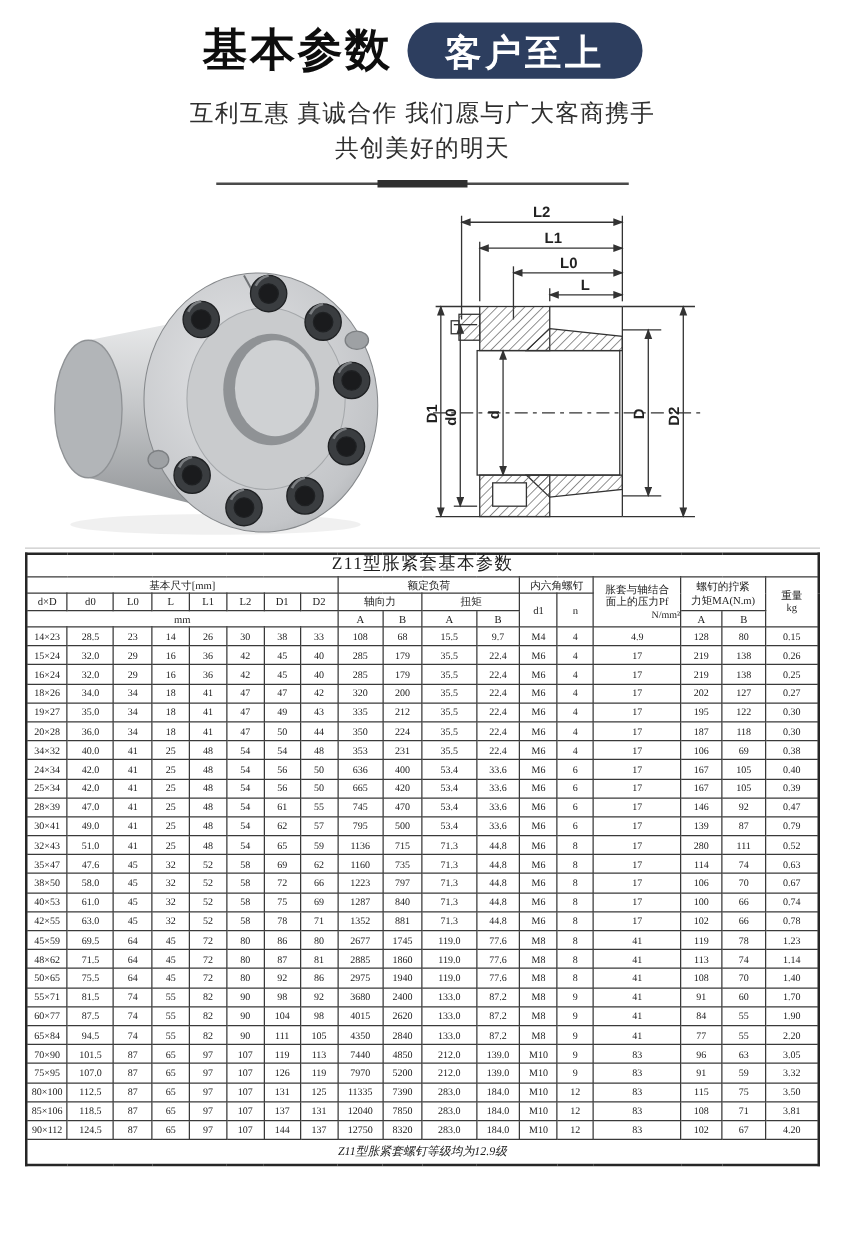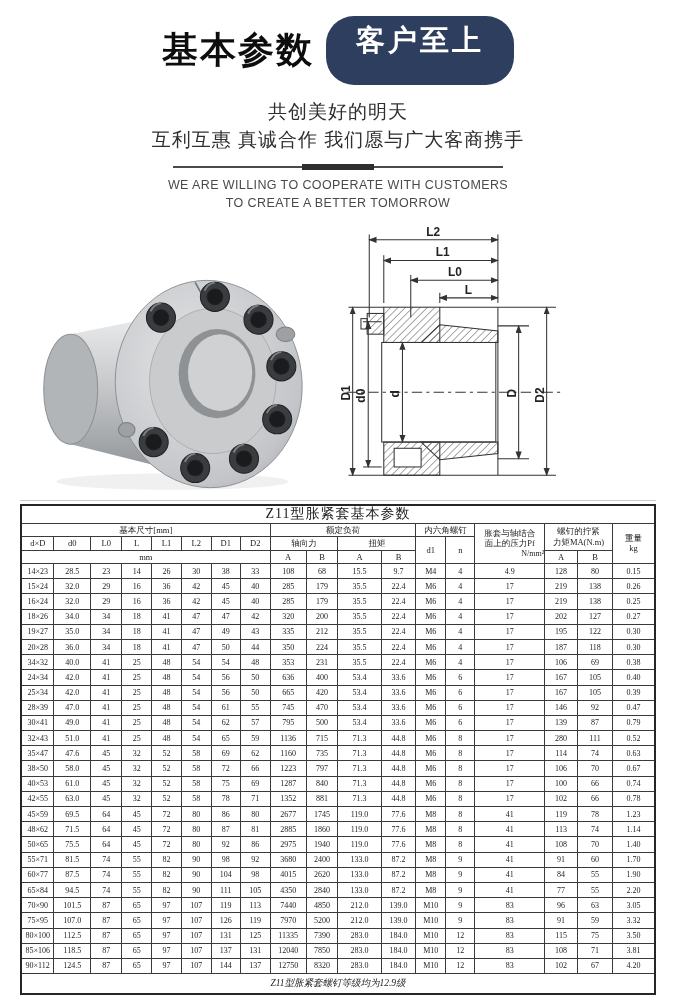--- a/index.html
+++ b/index.html
@@ -7,21 +7,21 @@
   body {
     width:676px; height:1000px; margin:0 auto; overflow:hidden;
     font-family:"Liberation Sans", sans-serif; color:#111;
   }
   
   .hdr { padding-top:16px; text-align:center; }
   .hdr-row { display:flex; align-items:center; justify-content:center; gap:12px; }
   .hdr-title { font-size:36px; font-weight:bold; color:#0d0d0d; letter-spacing:2px; }
   .hdr-badge {
     background:#2d3e5f; color:#fff; font-size:29px; font-weight:bold;
-    padding:5px 30px 24px 30px; border-radius:28px; letter-spacing:3px;
+    padding:5px 30px 0 30px; border-radius:28px; letter-spacing:3px;
   }
   .slogan { margin-top:13px; font-size:19px; color:#2f2f2f; line-height:28px; letter-spacing:1px; }
   .divider { position:relative; width:330px; height:7px; margin:9px auto 6px auto; }
   .divider .line { position:absolute; left:0; right:0; top:3px; height:2px; background:#4a4a4a; }
   .divider .seg  { position:absolute; left:50%; transform:translateX(-50%); top:1px; width:72px; height:6px; background:#2f2f2f; }
   .en { font-size:12.5px; color:#4a4a4a; line-height:18px; letter-spacing:0.4px; }
   
   .product { display:flex; align-items:flex-start; justify-content:space-between; margin-top:6px; padding:0 14px 0 16px; height:278px; }
   
   .table-wrap { margin:4px 20px 0 20px; border-top:1px solid #c9c9c9; padding-top:3px; }
@@ -40,30 +40,26 @@
 </style>
 </head>
 <body>
 
 <div class="hdr">
   <div class="hdr-row">
     <span class="hdr-title">基本参数</span>
     <span class="hdr-badge">客户至上</span>
   </div>
   <div class="slogan">
+    <div>互利互惠 真诚合作 我们愿与广大客商携手</div>
     <div>共创美好的明天</div>
-    <div>互利互惠 真诚合作 我们愿与广大客商携手</div>
   </div>
   <div class="divider">
     <div class="line"></div>
     <div class="seg"></div>
-  </div>
-  <div class="en">
-    <div>WE ARE WILLING TO COOPERATE WITH CUSTOMERS</div>
-    <div>TO CREATE A BETTER TOMORROW</div>
   </div>
 </div>
 
 <div class="product">
 
   <svg width="292" height="276" viewBox="0 0 280 266" aria-hidden="true">
     <defs>
       <linearGradient id="metalBody" x1="0" y1="0" x2="0" y2="1">
         <stop offset="0" stop-color="#e9eaeb"></stop>
           <stop offset="0.45" stop-color="#c7c9cb"></stop>

